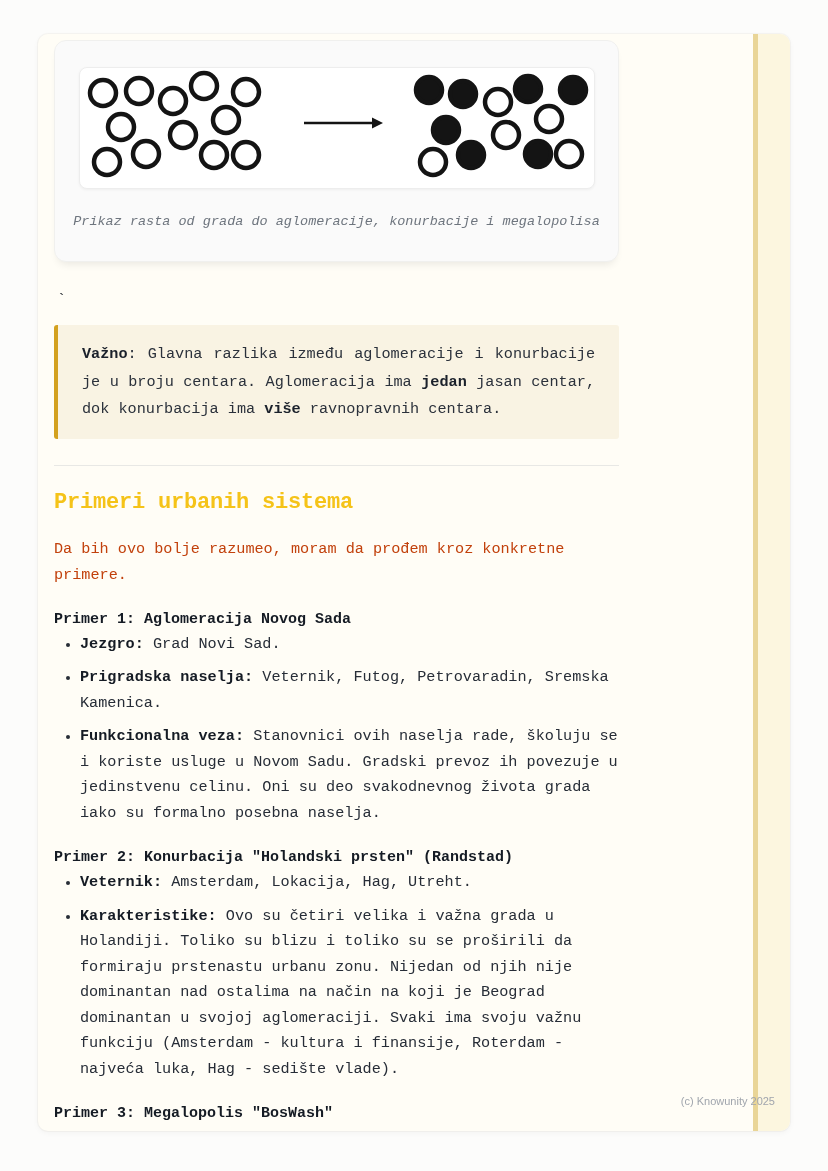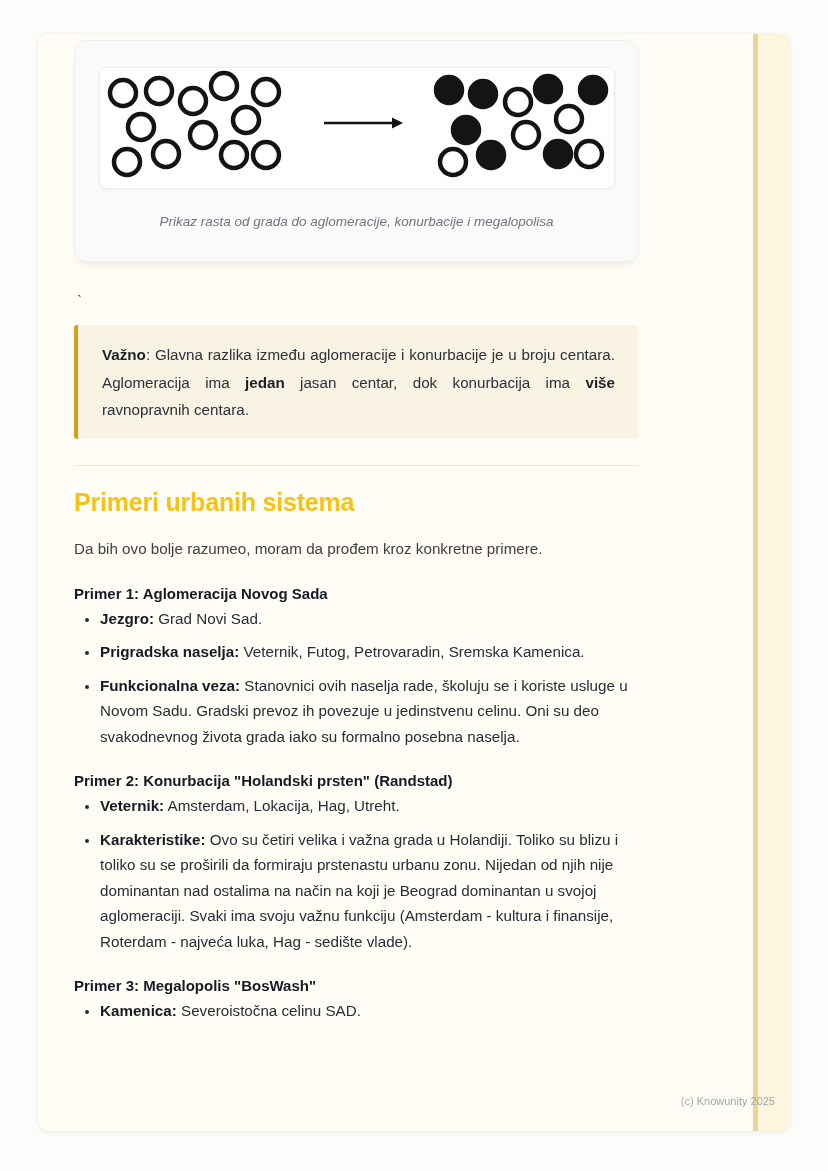--- a/index.html
+++ b/index.html
@@ -22,23 +22,24 @@
   .accent-strip {
     position: absolute;
     top: 0; right: 0; bottom: 0;
     width: 37px;
     background: #fcf6df;
     border-left: 5px solid #e9d597;
     z-index: 1;
   }
   .content {
     position: absolute;
-    left: 36px; top: 0;
+    left: 16px; top: 0;
     width: 565px;
     z-index: 2;
+    font-family: Liberation Mono, monospace;
   }
   .figure-box {
     margin-top: 6px;
     width: 565px;
     background: #fafafa;
     border: 1px solid #f0f0ee;
     border-radius: 12px;
     box-shadow: 0 6px 8px -4px rgba(0,0,0,0.09);
     padding-bottom: 30px;
   }
@@ -79,31 +80,31 @@
     color: #2b313b;
   }
   .callout strong, .body-strong { color: #1b212b; }
   hr.divider {
     margin-top: 26px;
     border: none;
     border-top: 1px solid #e8e8e5;
   }
   h2.section-heading {
     margin-top: 24px;
-    font-size: 25px;
+    font-size: 22px;
     line-height: 25px;
     font-weight: 700;
     color: #f5c318;
     letter-spacing: -0.2px;
   }
   p.intro {
     margin-top: 21px;
     font-size: 15.2px;
     line-height: 26px;
-    color: #404040;
+    color: #c2410c;
   }
   p.example-title {
     margin-top: 22px;
     font-size: 15px;
     line-height: 20px;
     font-weight: 700;
     color: #151b24;
   }
   ul.example-list {
     margin-top: 2px;

